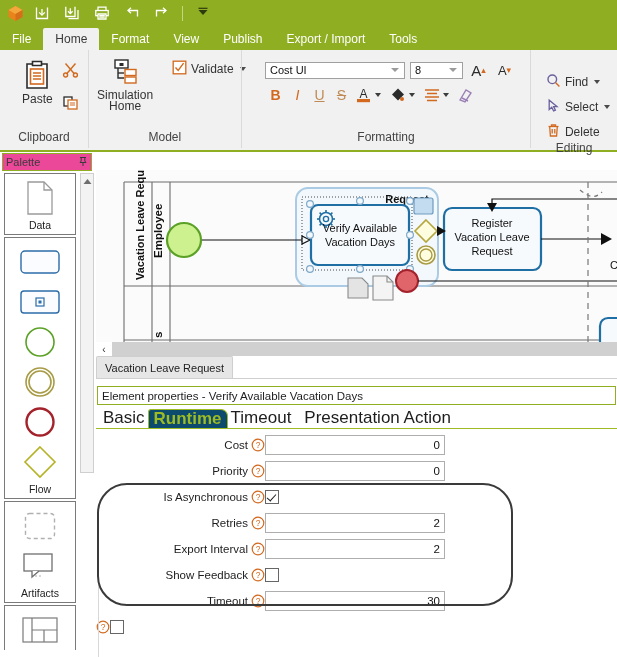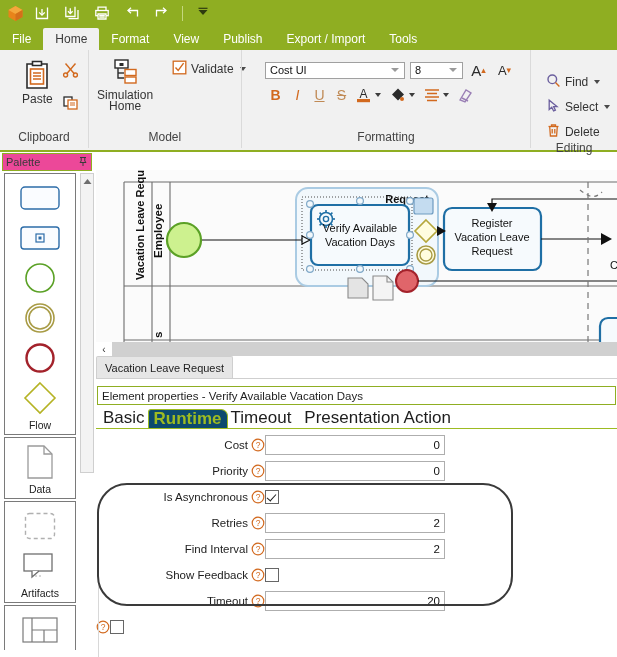--- a/index.html
+++ b/index.html
@@ -372,20 +372,30 @@
       <div class="arrow">
         <svg width="9" height="7" viewBox="0 0 9 7">
             <polygon points="4.5,1 8.5,6 0.5,6" fill="#6e6e6e"></polygon>
           </svg>
       </div>
     </div>
     <div class="pal-col">
 
       <div class="pal-sec first">
         <div class="pal-item">
+          <svg width="28" height="34" viewBox="0 0 28 34">
+            <path d="M2 1 H18 L26 9 V33 H2 Z" fill="#fff" stroke="#9a9a9a" stroke-width="1.3"></path>
+            <path d="M18 1 V9 H26" fill="none" stroke="#9a9a9a" stroke-width="1.3"></path>
+          </svg>
+        </div>
+        <div class="pal-caption">Data</div>
+      </div>
+
+      <div class="pal-sec first">
+        <div class="pal-item">
           <svg width="40" height="24" viewBox="0 0 40 24">
               <rect x="1" y="1" width="38" height="22" rx="4" fill="#fafcff" stroke="#2c6ca8" stroke-width="1.4"></rect>
             </svg>
         </div>
         <div class="pal-item">
           <svg width="40" height="24" viewBox="0 0 40 24">
             <rect x="1" y="1" width="38" height="22" rx="3" fill="#fafcff" stroke="#2c6ca8" stroke-width="1.4"></rect>
             <rect x="16" y="8" width="8" height="8" fill="none" stroke="#2c6ca8" stroke-width="1.2"></rect>
             <rect x="18.5" y="10.5" width="3" height="3" fill="#2c6ca8"></rect>
           </svg>
@@ -405,30 +415,20 @@
           <svg width="34" height="34" viewBox="0 0 34 34">
               <circle cx="17" cy="17" r="13.5" fill="#fff" stroke="#a3222b" stroke-width="2.4"></circle>
             </svg>
         </div>
         <div class="pal-item">
           <svg width="34" height="34" viewBox="0 0 34 34">
               <polygon points="17,2 32,17 17,32 2,17" fill="#fff" stroke="#b5b324" stroke-width="1.6"></polygon>
             </svg>
         </div>
         <div class="pal-caption">Flow</div>
-      </div>
-
-      <div class="pal-sec first">
-        <div class="pal-item">
-          <svg width="28" height="34" viewBox="0 0 28 34">
-            <path d="M2 1 H18 L26 9 V33 H2 Z" fill="#fff" stroke="#9a9a9a" stroke-width="1.3"></path>
-            <path d="M18 1 V9 H26" fill="none" stroke="#9a9a9a" stroke-width="1.3"></path>
-          </svg>
-        </div>
-        <div class="pal-caption">Data</div>
       </div>
 
       <div class="pal-sec first">
         <div class="pal-item">
           <svg width="32" height="28" viewBox="0 0 32 28">
               <rect x="1.5" y="1.5" width="29" height="25" rx="4" fill="#fff" stroke="#b0b0b0" stroke-width="1.4" stroke-dasharray="4 3"></rect>
             </svg>
         </div>
         <div class="pal-item">
           <svg width="36" height="28" viewBox="0 0 36 28">
@@ -609,21 +609,21 @@
           <span class="helpicon">
             <svg width="14" height="14" viewBox="0 0 14 14" fill="none">
               <circle cx="7" cy="7" r="5.8" stroke="#d2691e" stroke-width="1.2"></circle>
               <text x="7" y="10.2" font-size="8.5" text-anchor="middle" fill="#d2691e" font-family="Liberation Sans, sans-serif">?</text>
             </svg>
           </span>
           <span class="fld">2</span>
         </div>
 
         <div class="frow">
-          <span class="lab">Find Interval</span>
+          <span class="lab">Export Interval</span>
           <span class="helpicon">
             <svg width="14" height="14" viewBox="0 0 14 14" fill="none">
               <circle cx="7" cy="7" r="5.8" stroke="#d2691e" stroke-width="1.2"></circle>
               <text x="7" y="10.2" font-size="8.5" text-anchor="middle" fill="#d2691e" font-family="Liberation Sans, sans-serif">?</text>
             </svg>
           </span>
           <span class="fld">2</span>
         </div>
 
         <div class="frow">
@@ -638,21 +638,21 @@
         </div>
 
         <div class="frow">
           <span class="lab">Timeout</span>
           <span class="helpicon">
             <svg width="14" height="14" viewBox="0 0 14 14" fill="none">
               <circle cx="7" cy="7" r="5.8" stroke="#d2691e" stroke-width="1.2"></circle>
               <text x="7" y="10.2" font-size="8.5" text-anchor="middle" fill="#d2691e" font-family="Liberation Sans, sans-serif">?</text>
             </svg>
           </span>
-          <span class="fld">20</span>
+          <span class="fld">30</span>
         </div>
       </div>
 
       <div class="frow">
         <span class="helpicon">
           <svg width="14" height="14" viewBox="0 0 14 14" fill="none">
             <circle cx="7" cy="7" r="5.8" stroke="#d2691e" stroke-width="1.2"></circle>
             <text x="7" y="10.2" font-size="8.5" text-anchor="middle" fill="#d2691e" font-family="Liberation Sans, sans-serif">?</text>
           </svg>
         </span>

